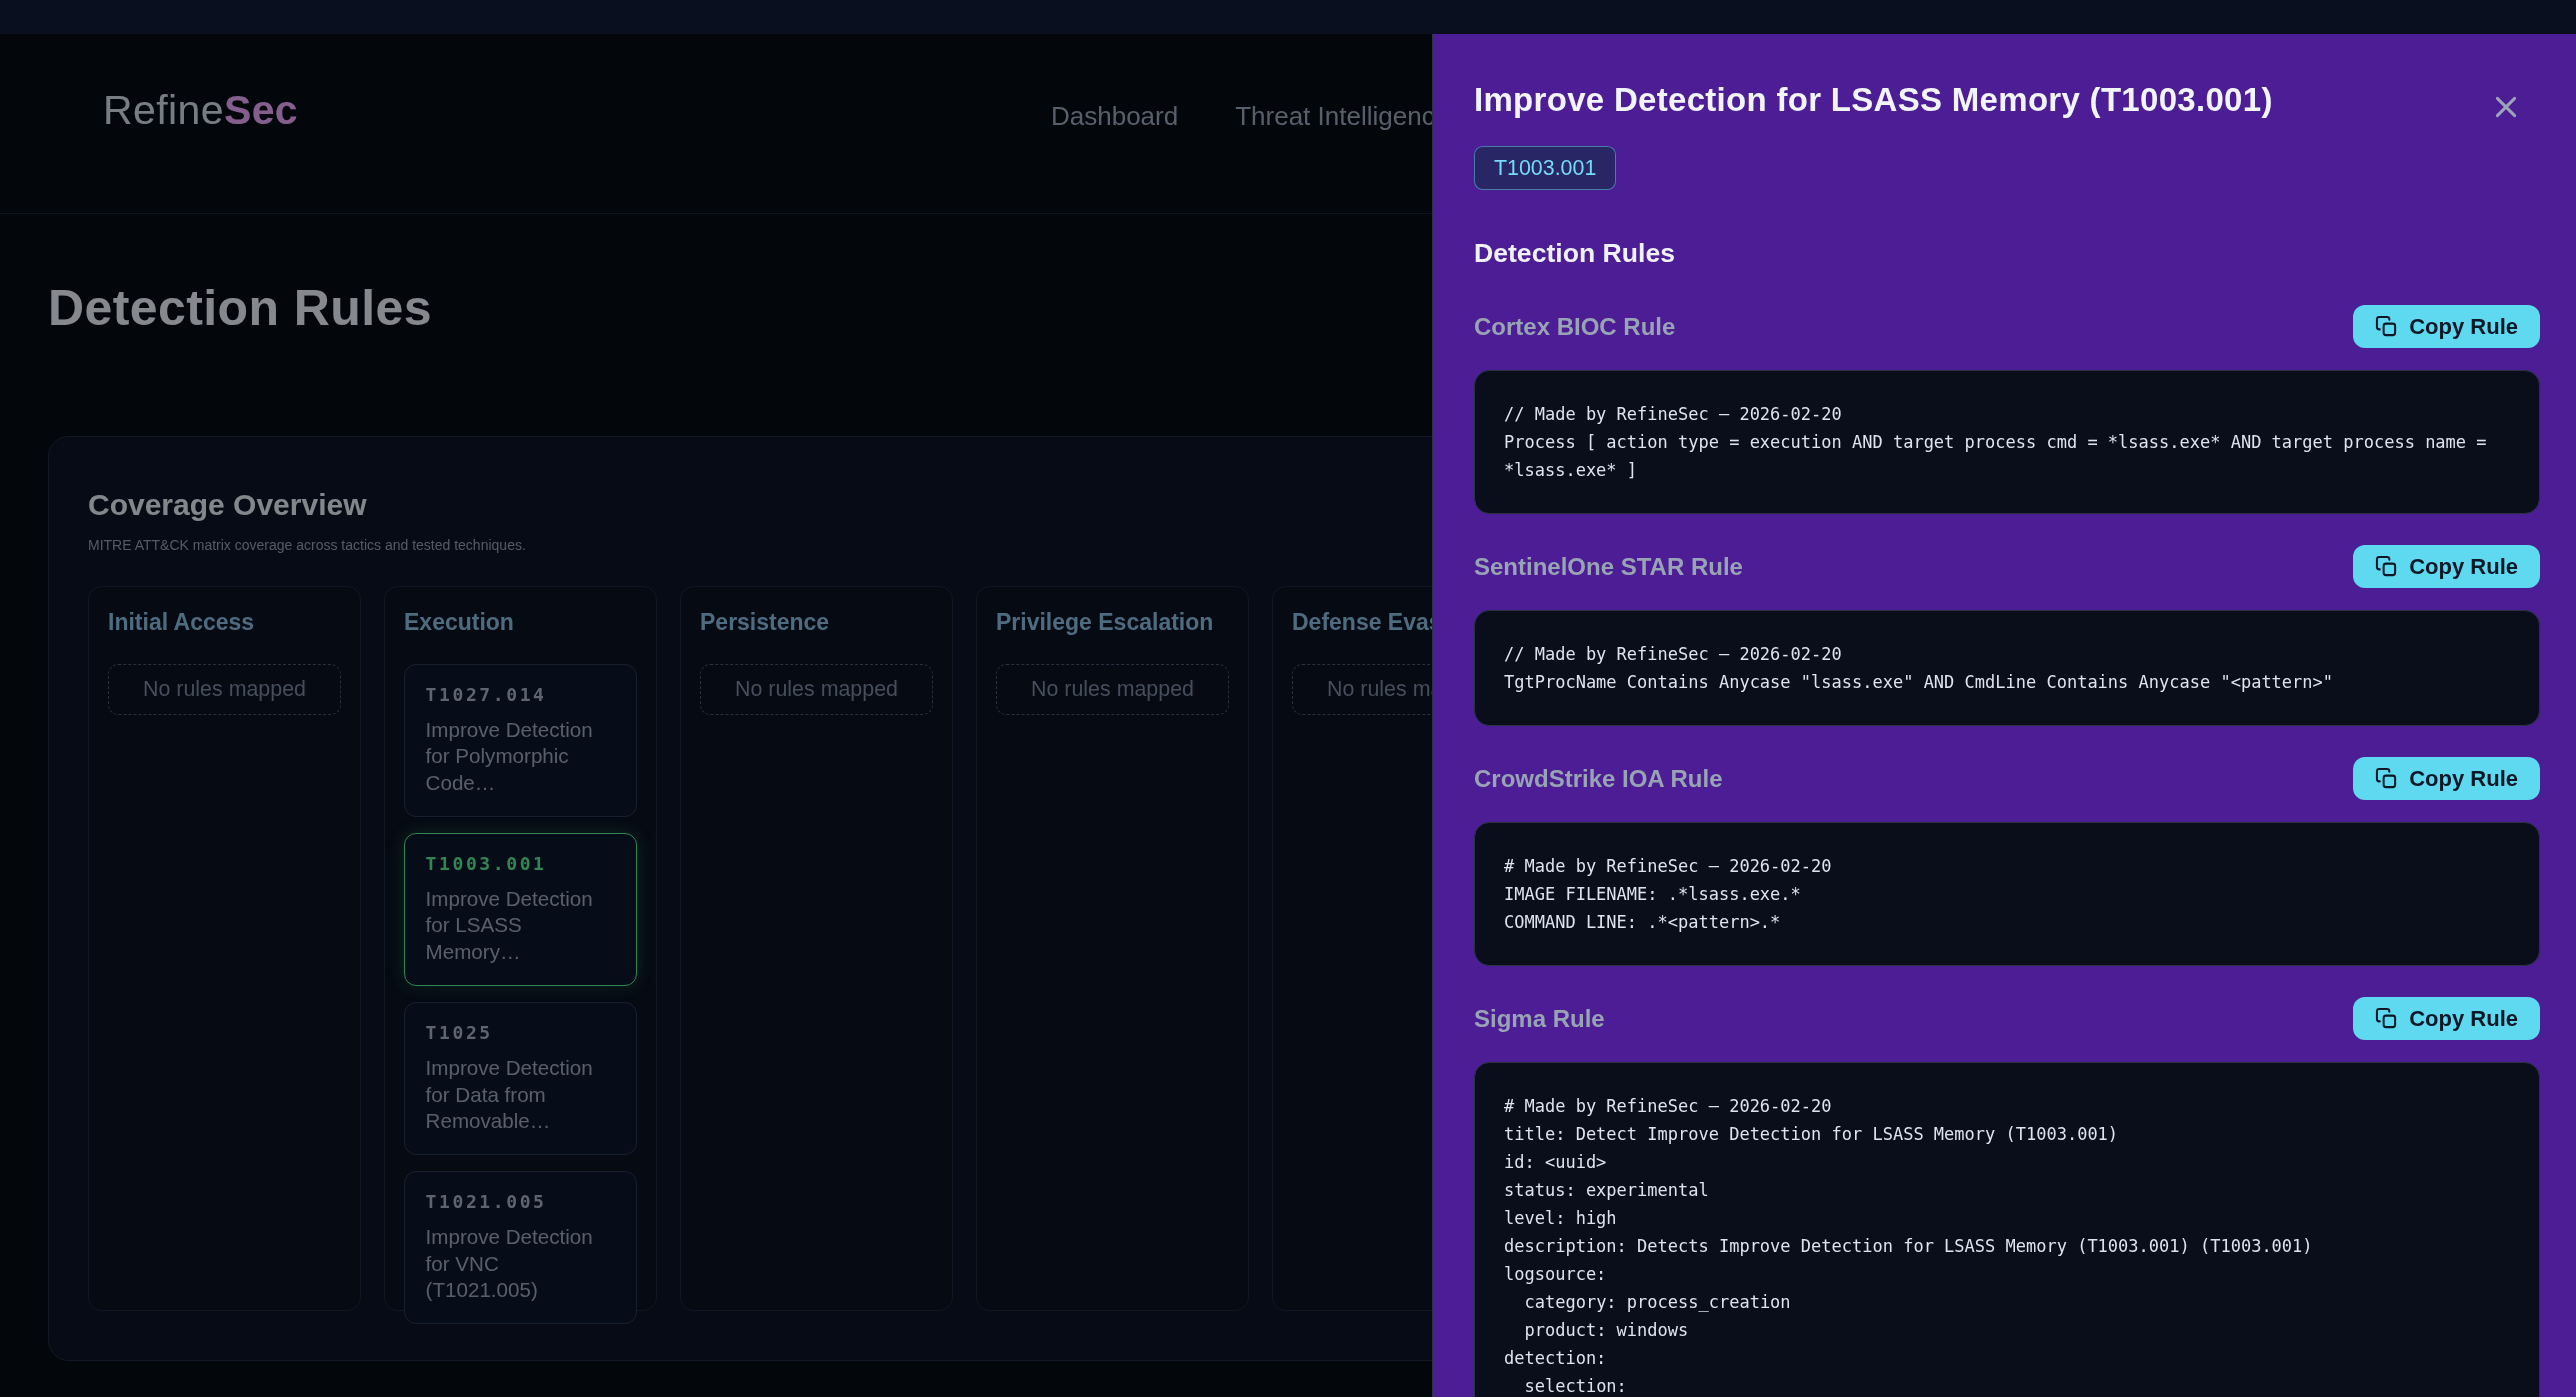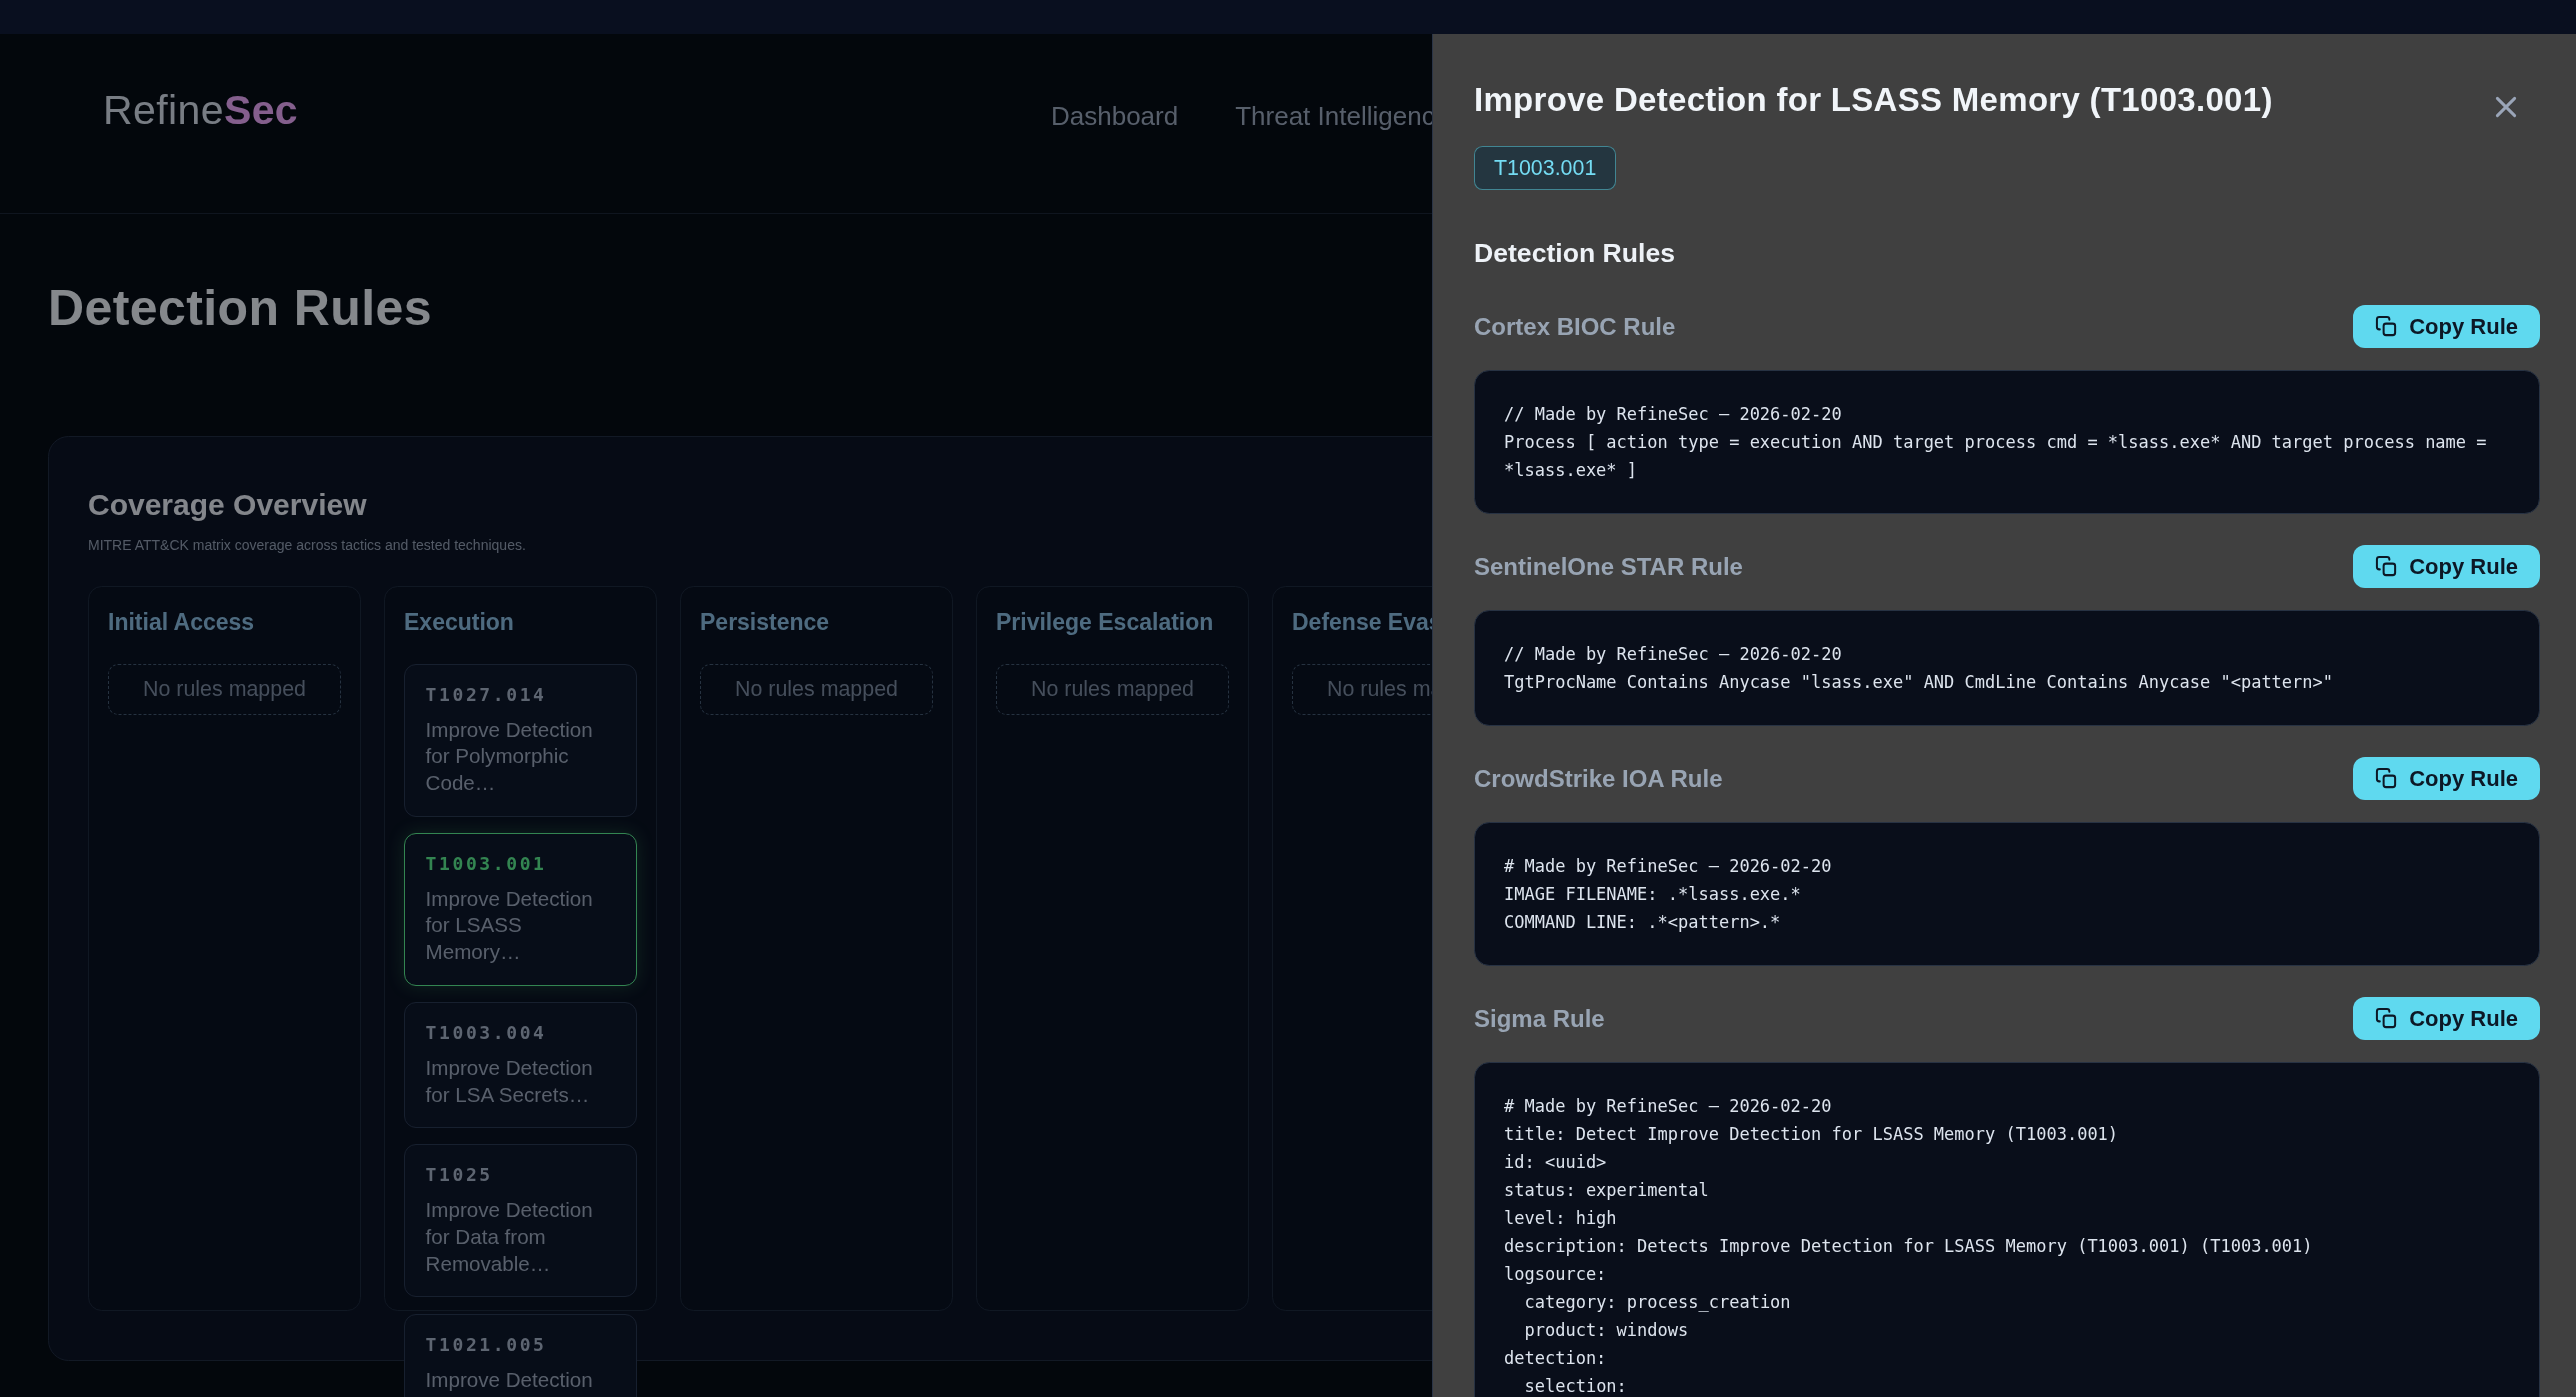--- a/index.html
+++ b/index.html
@@ -62,21 +62,21 @@
   .tech-desc { font-size:20.6px; line-height:26.6px; color:#a0acbe; }
   .tech-card.selected { border-color:#5ef08f; box-shadow:0 0 17px rgba(94,240,143,.22); }
   .tech-card.selected .tech-id { color:#5ef08f; }
 
   
   .dim { position:absolute; inset:0; background:rgba(0,2,6,0.45); z-index:10; }
 
   
   .drawer {
     position:absolute; top:34px; right:0; bottom:0; width:1144px; z-index:20;
-    background:#404040; border-left:0.9px solid #2a3446;
+    background:#4c1d95; border-left:0.9px solid #2a3446;
     padding:45px 36px 0 41px; overflow:hidden;
   }
   .drawer-head { display:flex; align-items:flex-start; justify-content:space-between; }
   .drawer-title { font-size:33px; font-weight:700; color:#f1f5f9; letter-spacing:0.3px; padding-top:1.7px; }
   .close-btn {
     background:none; border:none; cursor:pointer; margin:8.6px 15.4px 0 0;
     width:38px; height:38px; flex:0 0 auto; color:#9aa5b8;
   }
   .badge {
     display:inline-block; margin-top:20.6px;
@@ -135,24 +135,20 @@
           </div>
           <div class="column">
             <div class="col-head">Execution</div>
             <div class="tech-card">
               <div class="tech-id">T1027.014</div>
               <div class="tech-desc">Improve Detection for Polymorphic Code…</div>
             </div>
             <div class="tech-card selected">
               <div class="tech-id">T1003.001</div>
               <div class="tech-desc">Improve Detection for LSASS Memory…</div>
-            </div>
-            <div class="tech-card">
-              <div class="tech-id">T1003.004</div>
-              <div class="tech-desc">Improve Detection for LSA Secrets…</div>
             </div>
             <div class="tech-card">
               <div class="tech-id">T1025</div>
               <div class="tech-desc">Improve Detection for Data from Removable…</div>
             </div>
             <div class="tech-card">
               <div class="tech-id">T1021.005</div>
               <div class="tech-desc">Improve Detection for VNC (T1021.005)</div>
             </div>
           </div>

